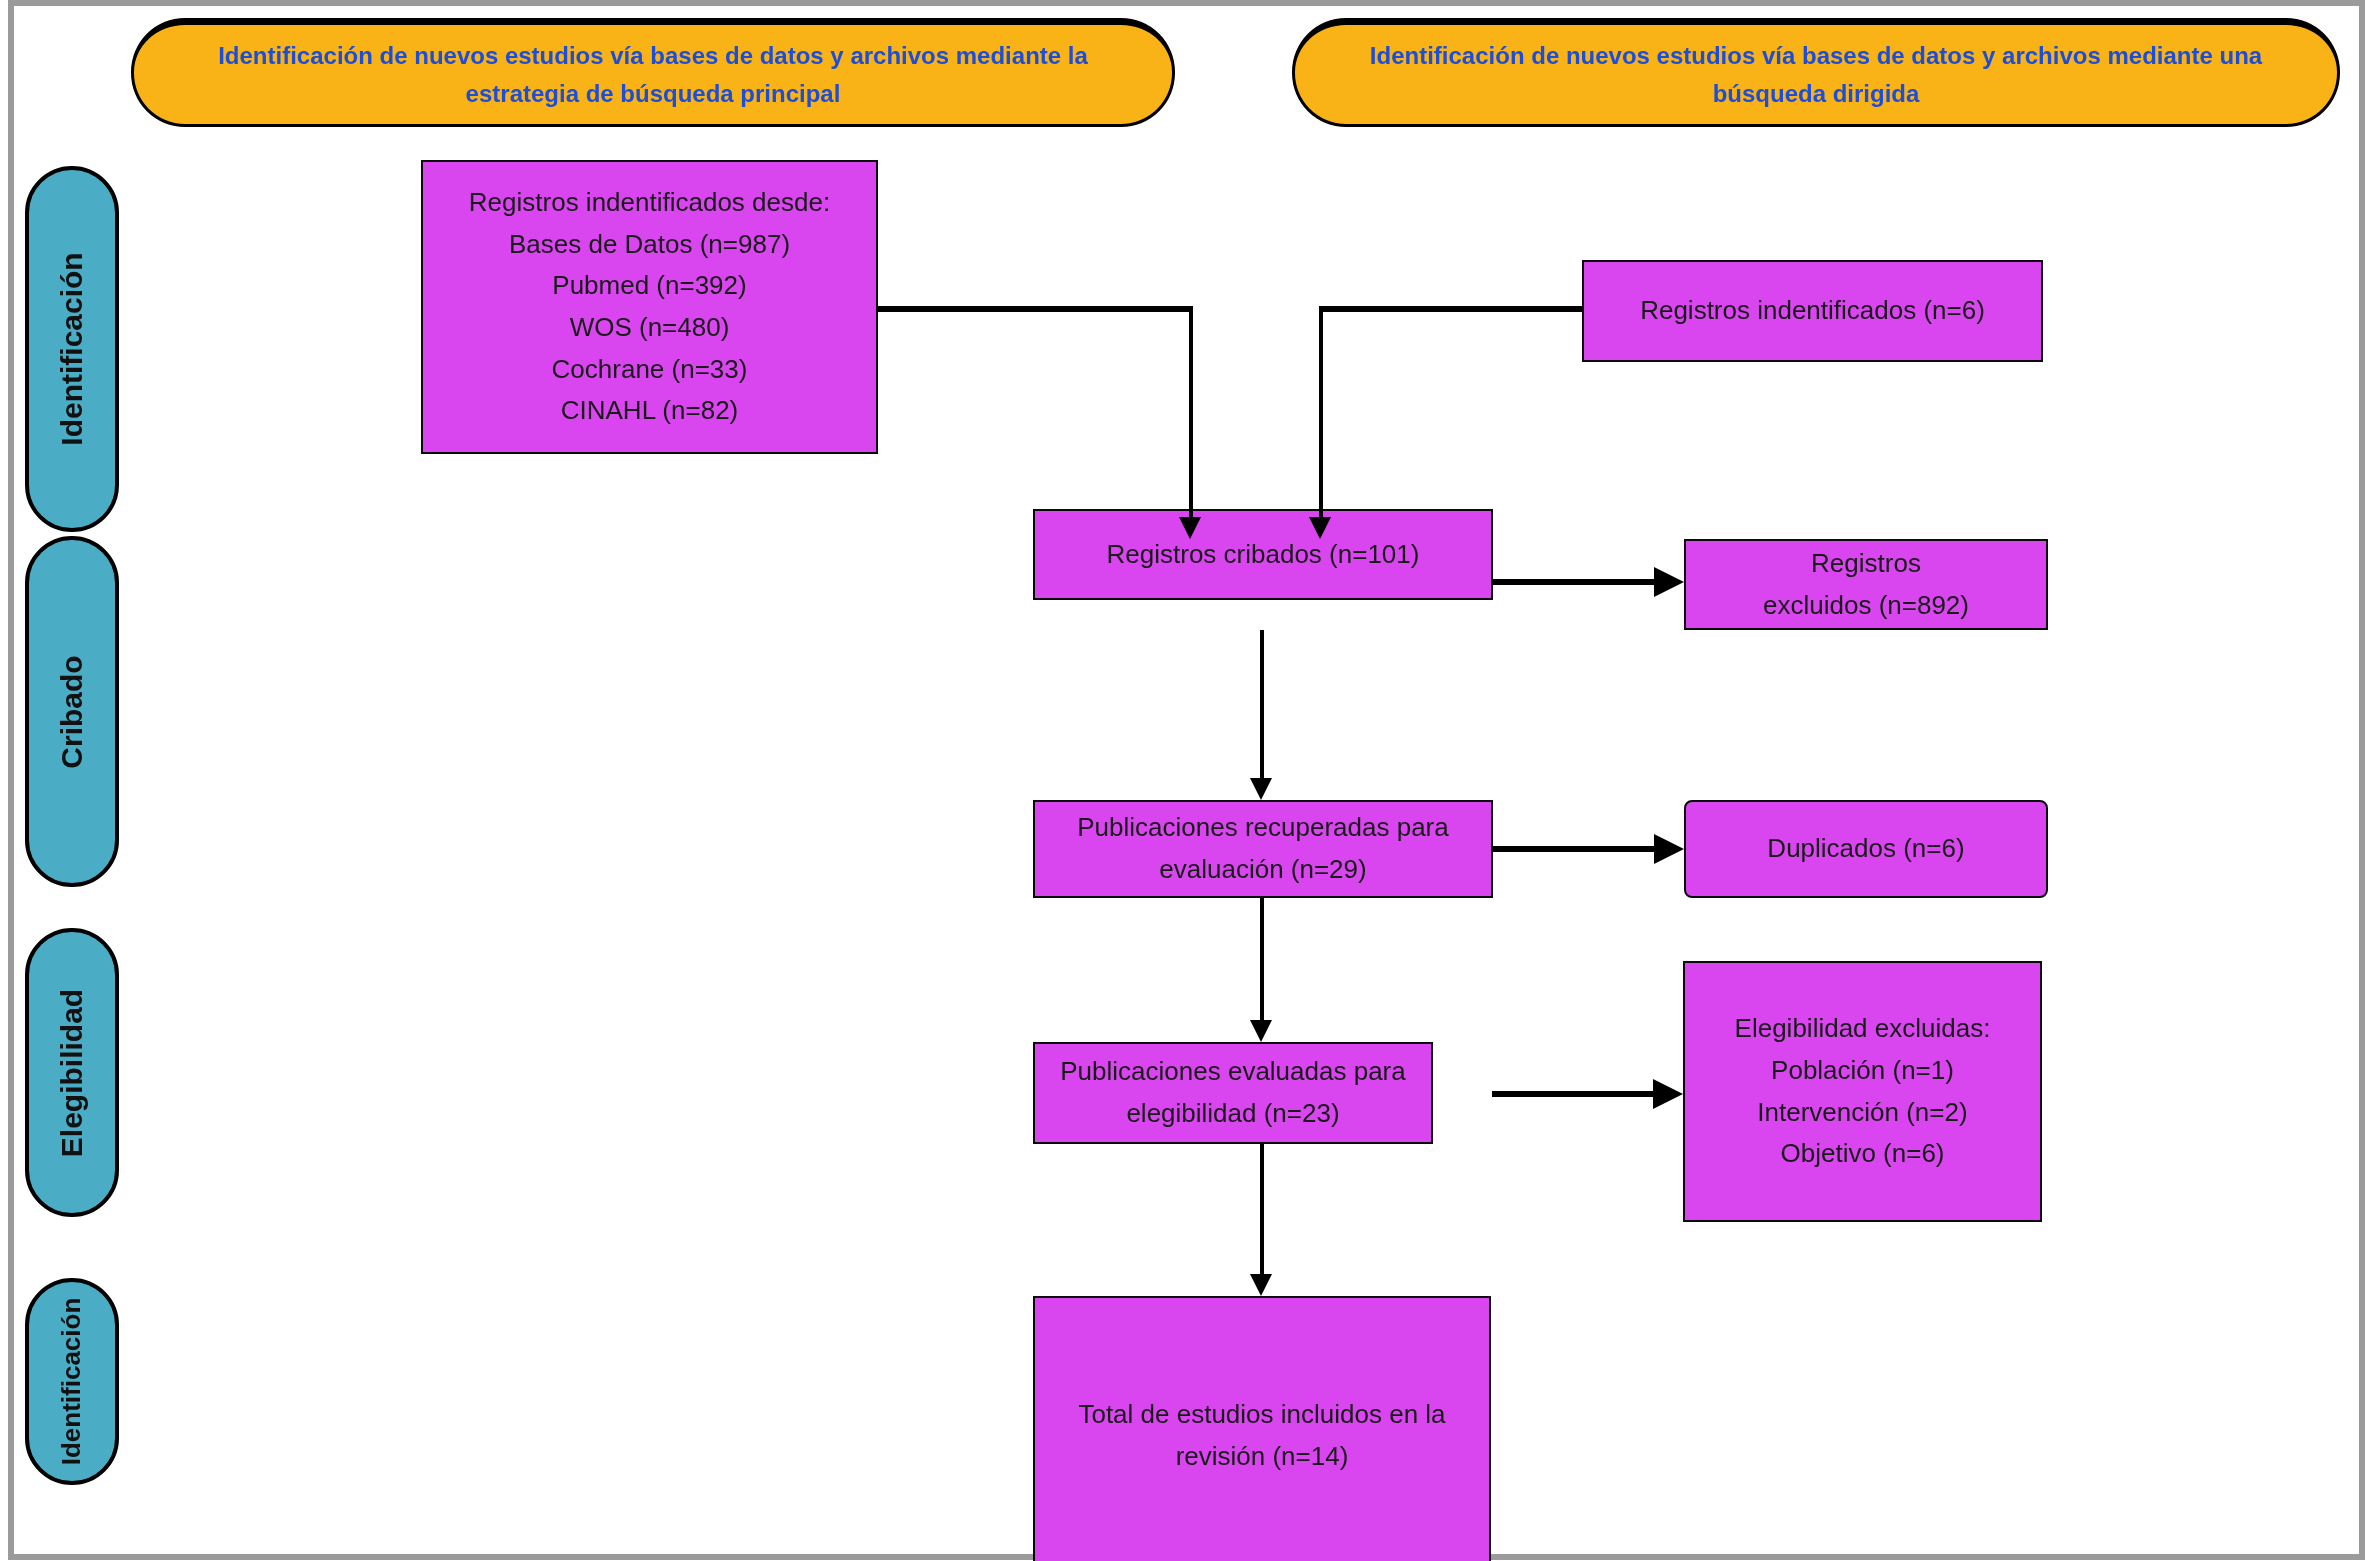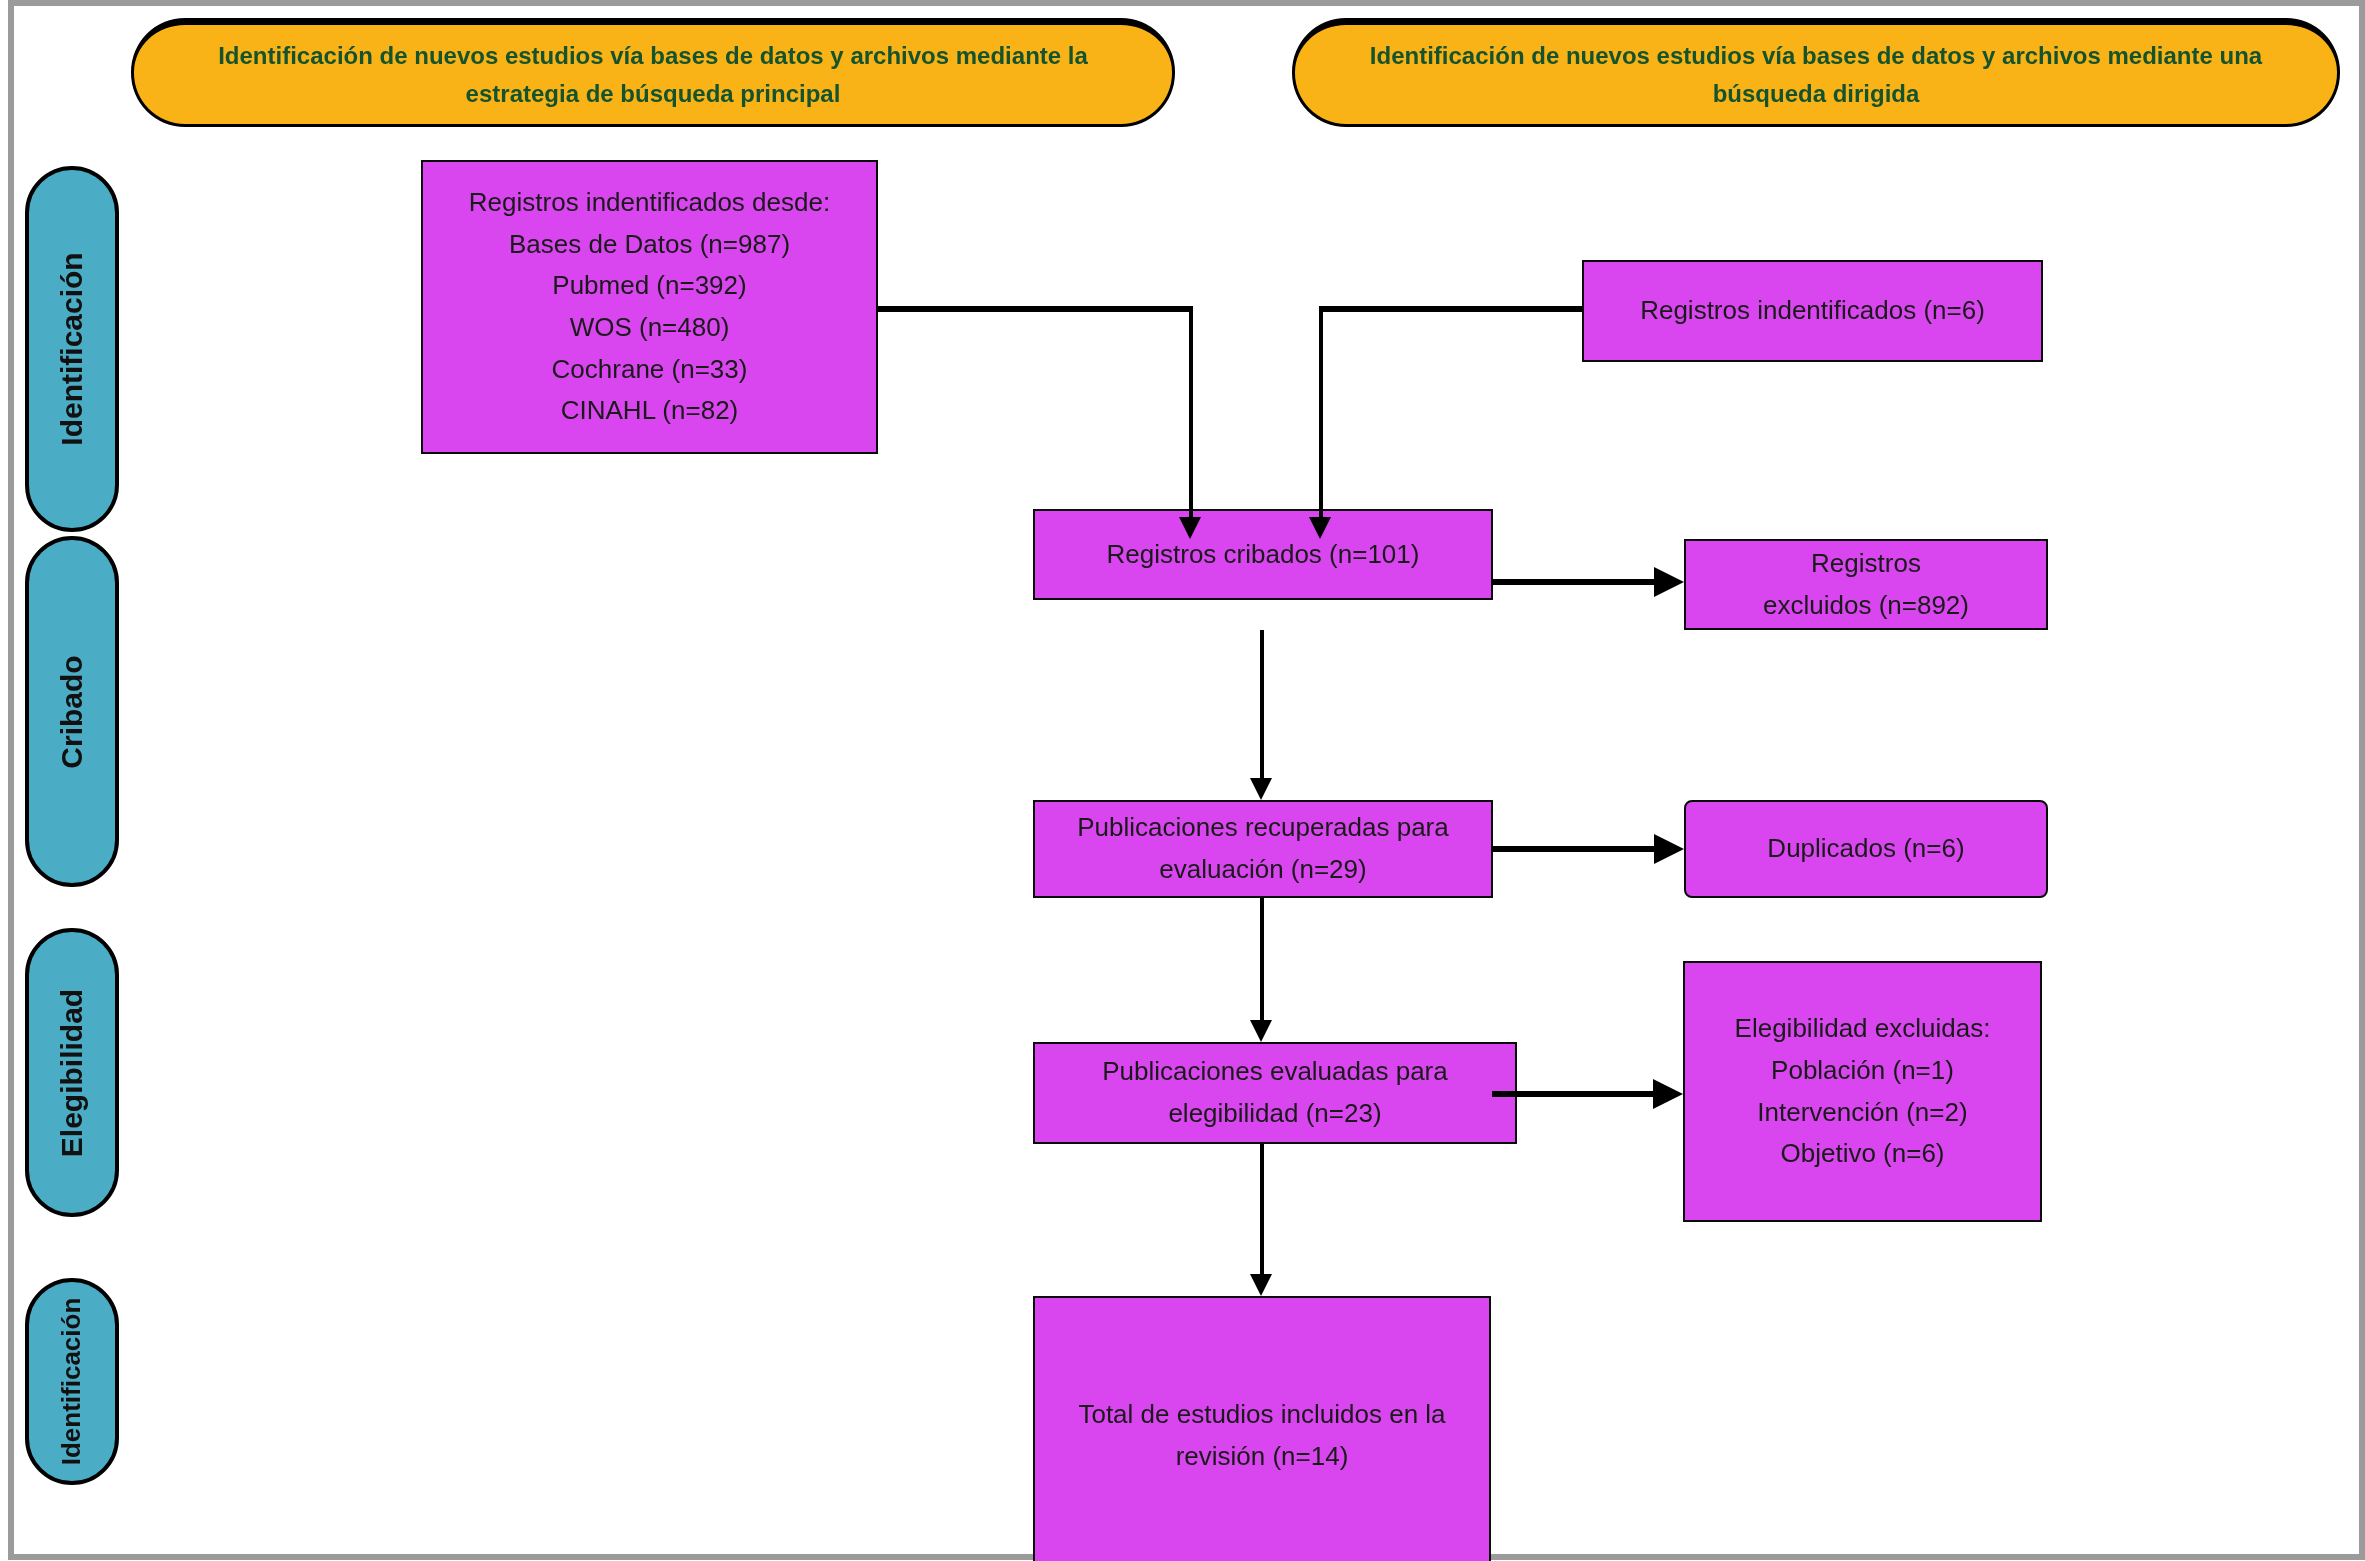--- a/index.html
+++ b/index.html
@@ -9,21 +9,21 @@
   }
   .frame {
     position:absolute; left:8.3px; top:0px; right:1.4px; bottom:1.4px;
     border:6.2px solid #9B9B9B; pointer-events:none;
   }
   
   .hdr {
     position:absolute; background:#FAB316; border:3.5px solid #000;
     border-top-width:7.6px; border-radius:54px;
     display:flex; flex-direction:column; align-items:center; justify-content:center;
-    text-align:center; font-weight:700; font-size:24px; line-height:1.55; color:#14532d;
+    text-align:center; font-weight:700; font-size:24px; line-height:1.55; color:#1d4ed8;
     padding:0 24px; box-sizing:border-box;
   }
   .hdr span { display:block; }
   
   .stage {
     position:absolute; background:#4BACC6; border:4.1px solid #000; border-radius:47px;
     display:flex; align-items:center; justify-content:center; box-sizing:border-box;
   }
   .stage .vlabel {
     display:block; transform:rotate(-90deg); white-space:nowrap;
@@ -104,21 +104,21 @@
 
   <div class="box" style="left:1033px; top:800px; width:460px; height:98px;">
     <span>Publicaciones recuperadas para</span>
     <span>evaluación (n=29)</span>
   </div>
 
   <div class="box" style="left:1684px; top:800px; width:364px; height:98px;border-radius:8px;">
     <span>Duplicados (n=6)</span>
   </div>
 
-  <div class="box" style="left:1033px; top:1042px; width:484px; height:102px;">
+  <div class="box" style="left:1033px; top:1042px; width:400px; height:102px;">
     <span>Publicaciones evaluadas para</span>
     <span>elegibilidad (n=23)</span>
   </div>
 
   <div class="box" style="left:1683px; top:961px; width:359px; height:261px;">
     <span>Elegibilidad excluidas:</span>
     <span>Población (n=1)</span>
     <span>Intervención (n=2)</span>
     <span>Objetivo (n=6)</span>
   </div>

